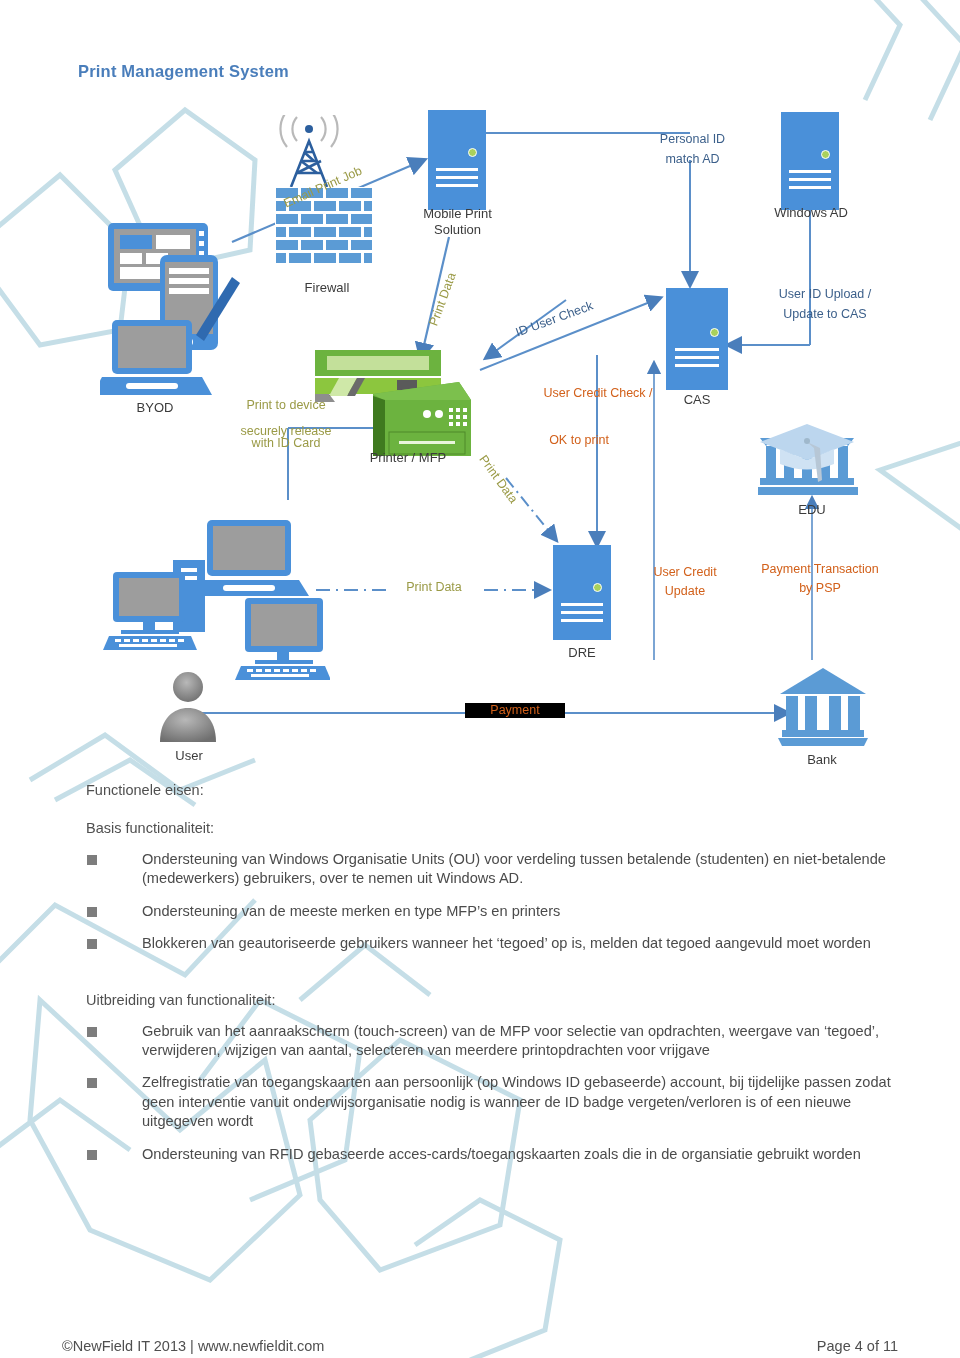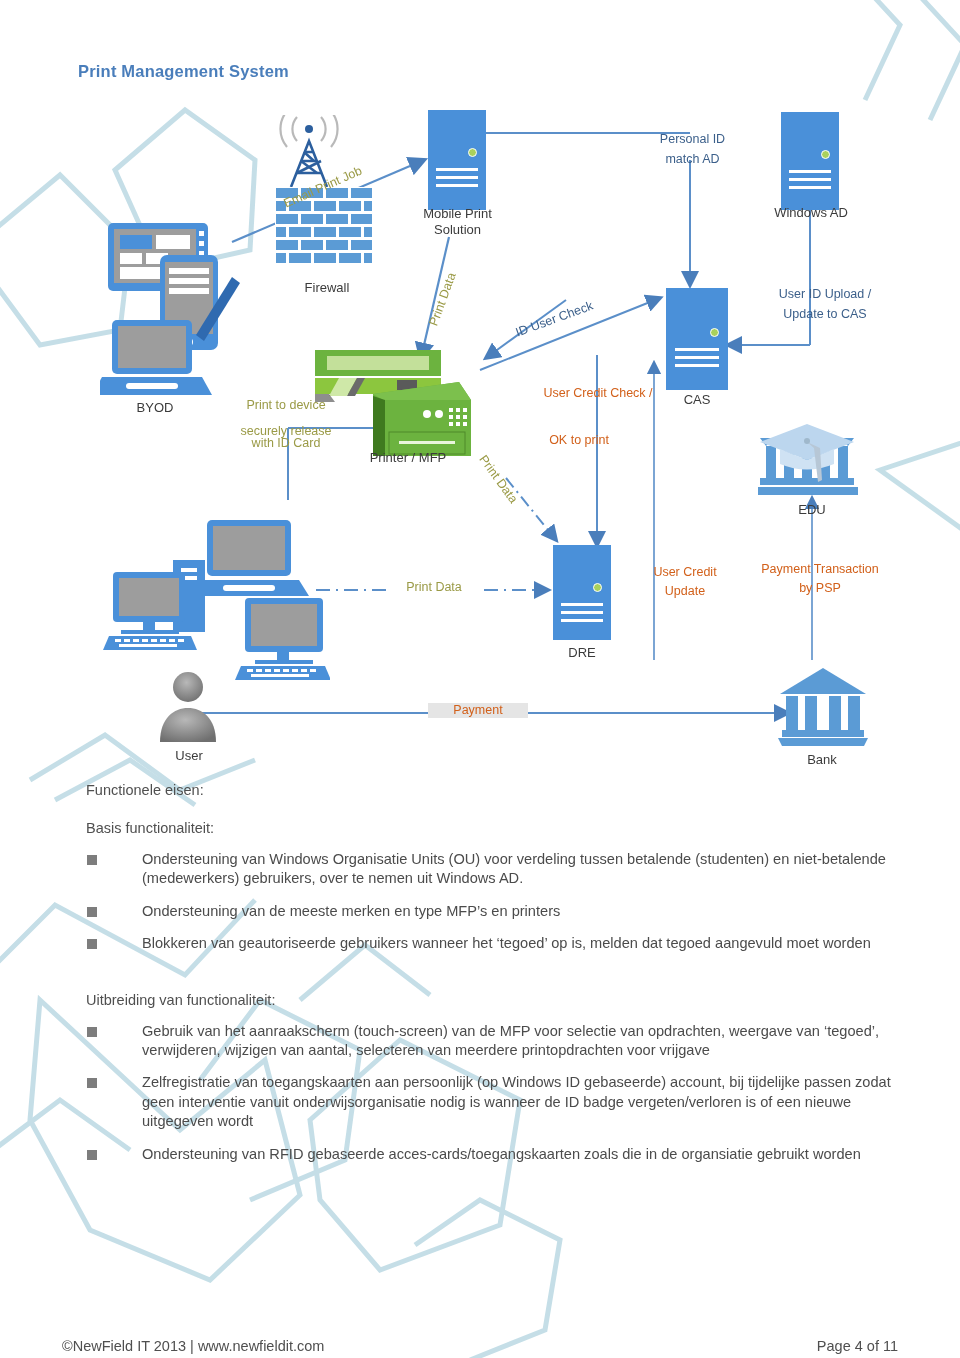--- a/index.html
+++ b/index.html
@@ -355,21 +355,21 @@
       <radialGradient id="gperson" cx="45%" cy="35%" r="70%">
         <stop offset="0%" stop-color="#b8b8b8"></stop>
         <stop offset="100%" stop-color="#6f6f6f"></stop>
       </radialGradient>
     </defs>
     <circle cx="38" cy="17" r="15" fill="url(#gperson)"></circle>
     <path d="M10 72 C10 48 24 38 38 38 C52 38 66 48 66 72 Z" fill="url(#gperson)"></path>
   </svg>
   <div class="node-label" style="left:150px;top:748px;width:78px;">User</div>
 
-  <div class="flow-label orange" style="left:428px;top:703px;width:100px;background:#e5e5e5;">Payment</div>
+  <div class="flow-label orange" style="left:465px;top:703px;width:100px;background:#000000;">Payment</div>
 
   <svg style="position:absolute;left:778px;top:668px;width:90px;height:78px;">
     <g fill="#5b9bd5">
       <path d="M45 0 L88 26 L2 26 Z"></path>
       <rect x="8" y="28" width="12" height="34"></rect>
         <rect x="27" y="28" width="12" height="34"></rect>
       <rect x="51" y="28" width="12" height="34"></rect>
         <rect x="70" y="28" width="12" height="34"></rect>
       <rect x="4" y="62" width="82" height="7"></rect>
       <path d="M0 70 L90 70 L86 78 L4 78 Z"></path>

